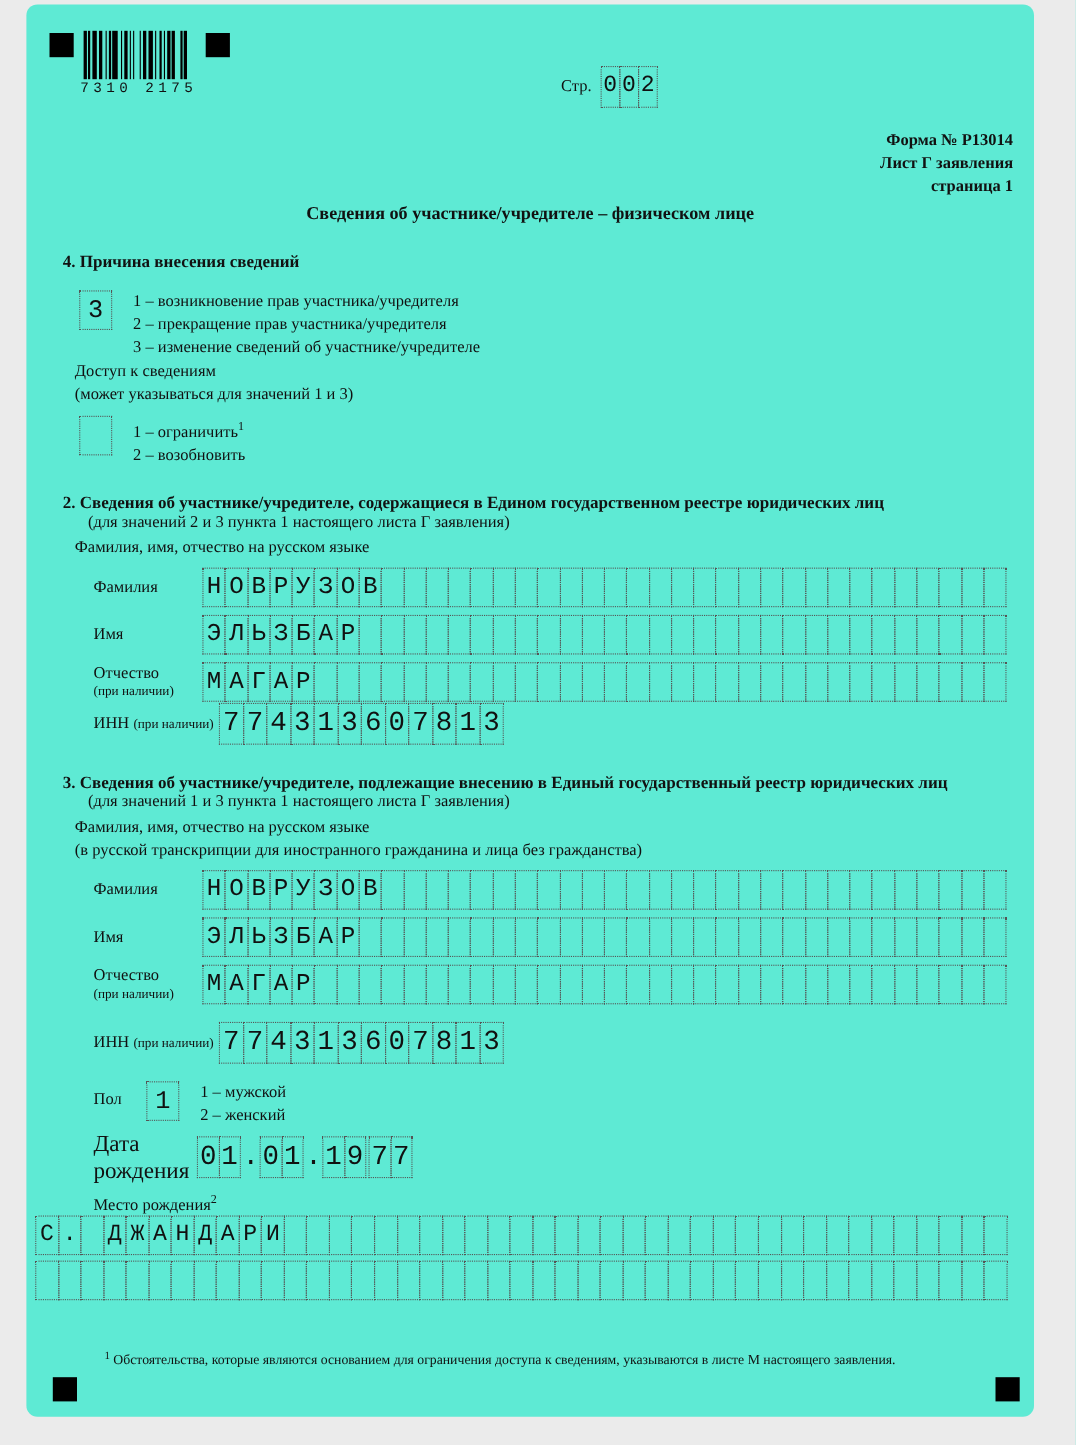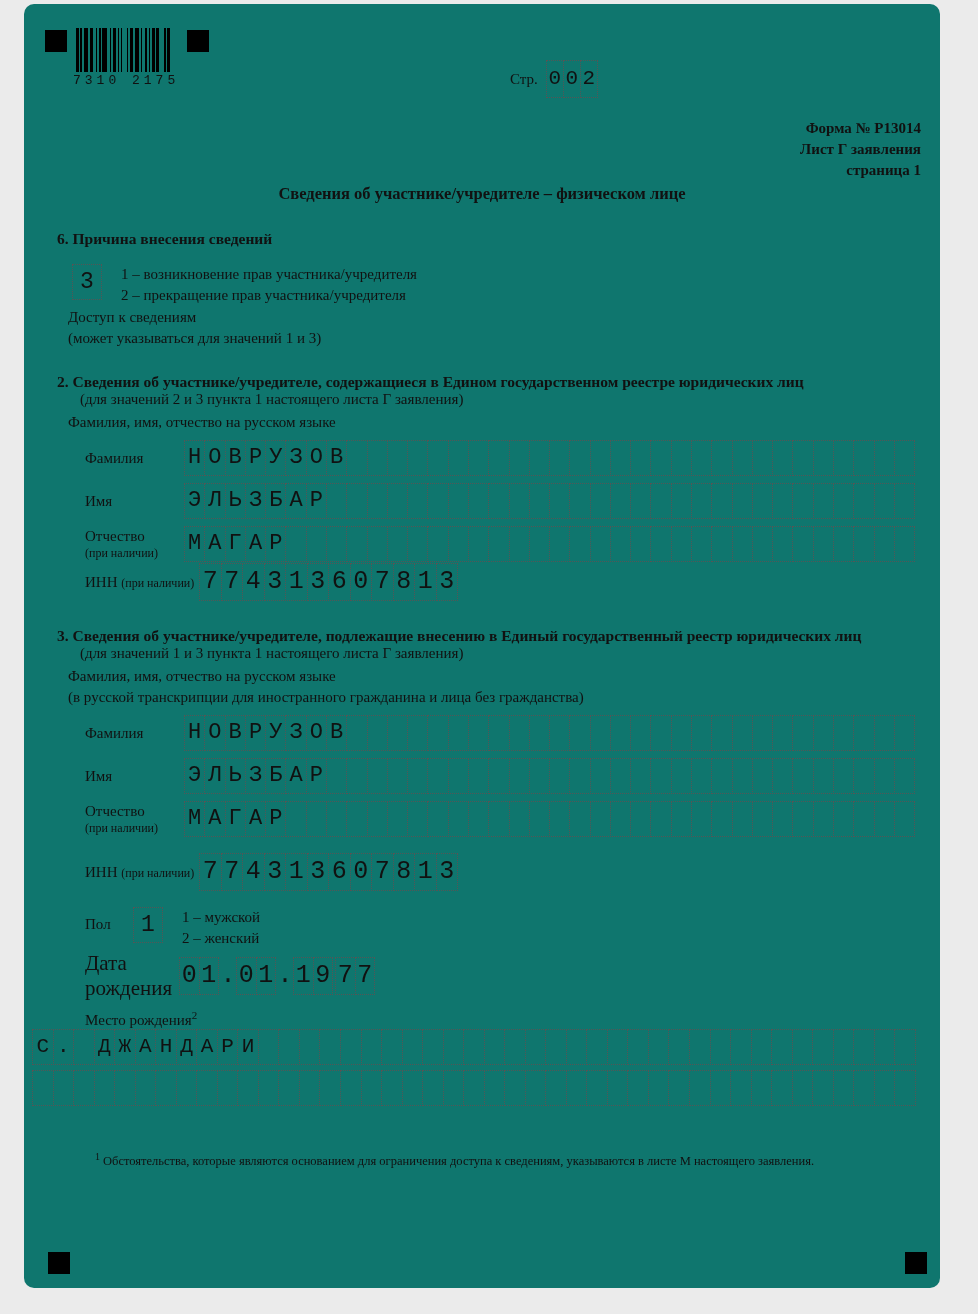--- a/index.html
+++ b/index.html
@@ -4,21 +4,21 @@
 <style>
   html,body{margin:0;padding:0;}
   body{
     width:978px;height:1314px;overflow:hidden;position:relative;
     background:#ebebeb;
     font-family:"Liberation Serif", serif;
     color:#111;
   }
   .page{
     position:absolute;left:24px;top:4px;width:916px;height:1284px;
-    background:#0f766e;border-radius:10px;
+    background:#5eead4;border-radius:10px;
   }
   .sq{position:absolute;width:22px;height:22px;background:#000;}
   .sq-tl{left:21px;top:26px;}
   .sq-tr{left:163px;top:26px;}
   .sq-bl{left:24px;top:1248px;}
   .sq-br{left:881px;top:1248px;}
   .barcode-wrap{position:absolute;left:49px;top:24px;width:100px;text-align:center;}
   .barcode{display:flex;height:44px;align-items:stretch;justify-content:center;}
   .barcode span{display:block;height:100%;}
   .barcode-digits{font-family:"Liberation Mono", monospace;font-size:13px;letter-spacing:4px;margin-top:1px;white-space:nowrap;}
@@ -134,33 +134,41 @@
   <div class="form-head">
     <div>Форма № Р13014</div>
     <div>Лист Г заявления</div>
     <div>страница 1</div>
   </div>
 
   <div class="title">Сведения об участнике/учредителе – физическом лице</div>
 
   <div class="content">
 
-    <div class="sec-h mt2">6. Причина внесения сведений</div>
+    <div class="sec-h mt2">4. Причина внесения сведений</div>
 
     <div class="choice-row mt16">
       <div class="valbox">3</div>
       <div class="opts">
         <div>1 – возникновение прав участника/учредителя</div>
         <div>2 – прекращение прав участника/учредителя</div>
+        <div>3 – изменение сведений об участнике/учредителе</div>
       </div>
     </div>
 
     <div class="plain indent mt12">Доступ к сведениям</div>
     <div class="plain indent">(может указываться для значений 1 и 3)</div>
 
+    <div class="choice-row mt8">
+      <div class="valbox"></div>
+      <div class="opts">
+        <div><span>1 – ограничить</span><sup class="ref">1</sup></div>
+        <div><span>2 – возобновить</span></div>
+      </div>
+    </div>
 
     <div class="sec-h mt24">2. Сведения об участнике/учредителе, содержащиеся в Едином государственном реестре юридических лиц</div>
     <div class="sub">(для значений 2 и 3 пункта 1 настоящего листа Г заявления)</div>
 
     <div class="plain indent mt18">Фамилия, имя, отчество на русском языке</div>
 
     <div class="frow mt8">
       <div class="flabel">Фамилия</div>
       <div class="strip">
           <span class="cell">Н</span>

